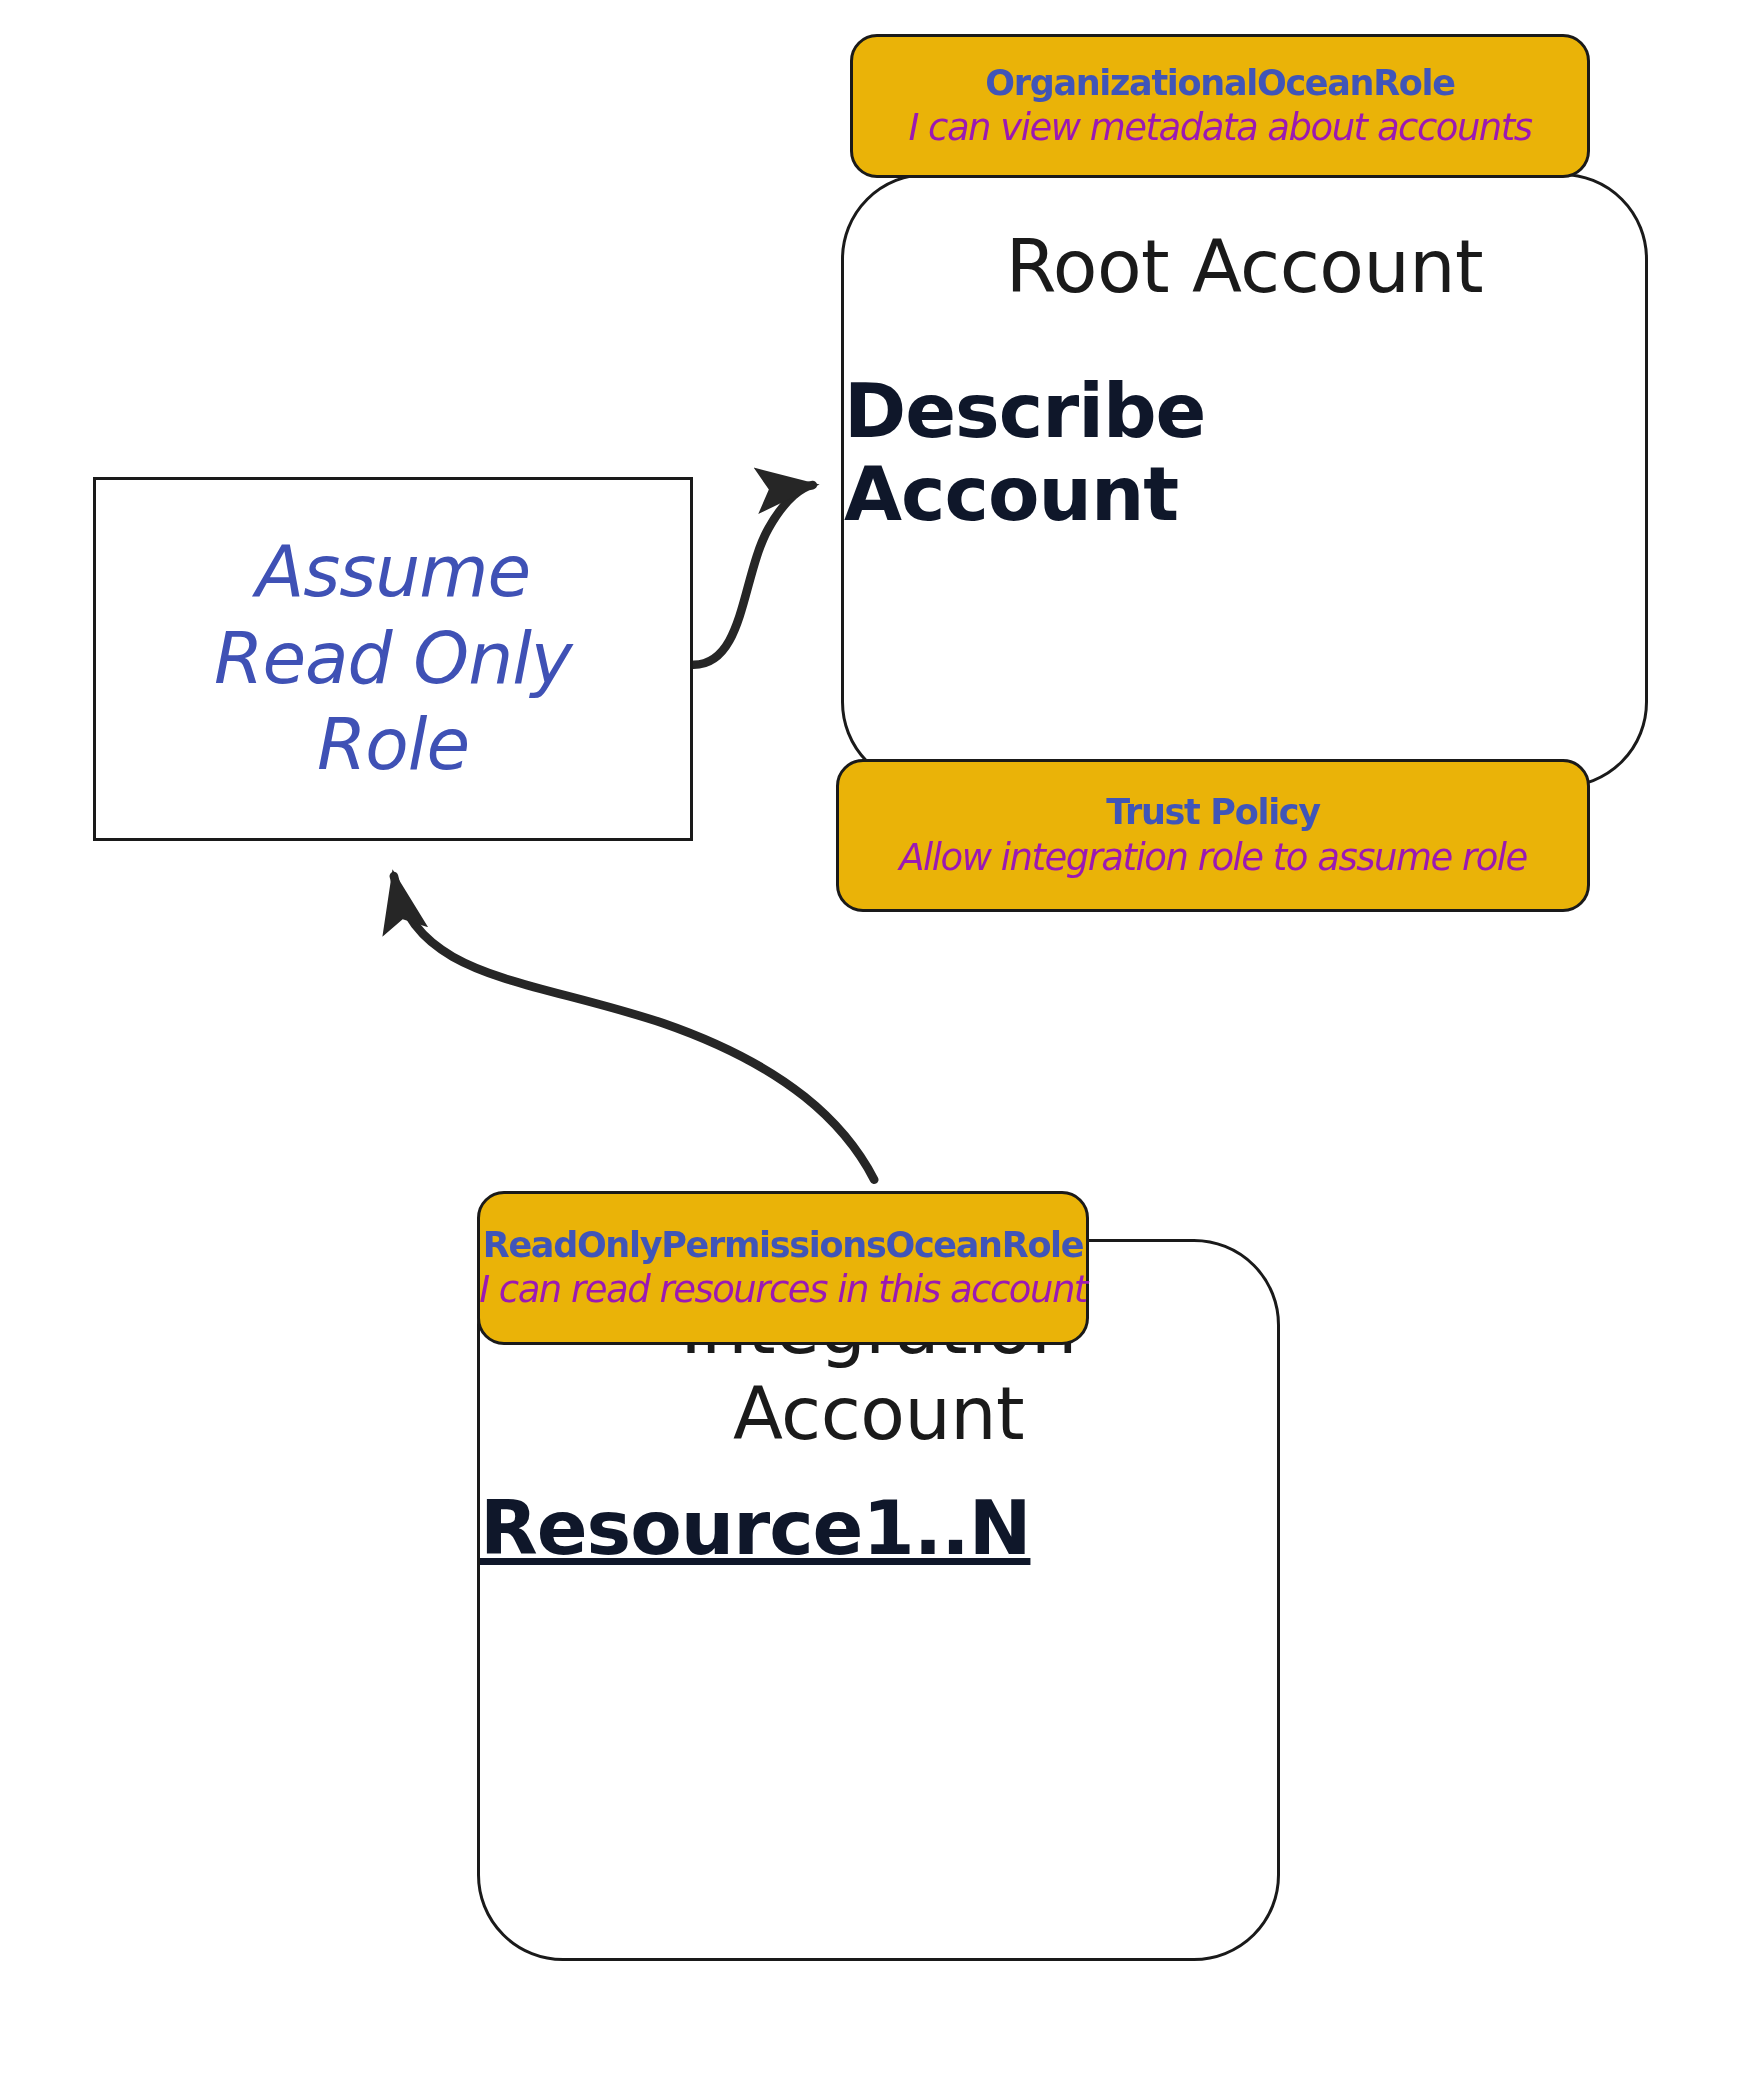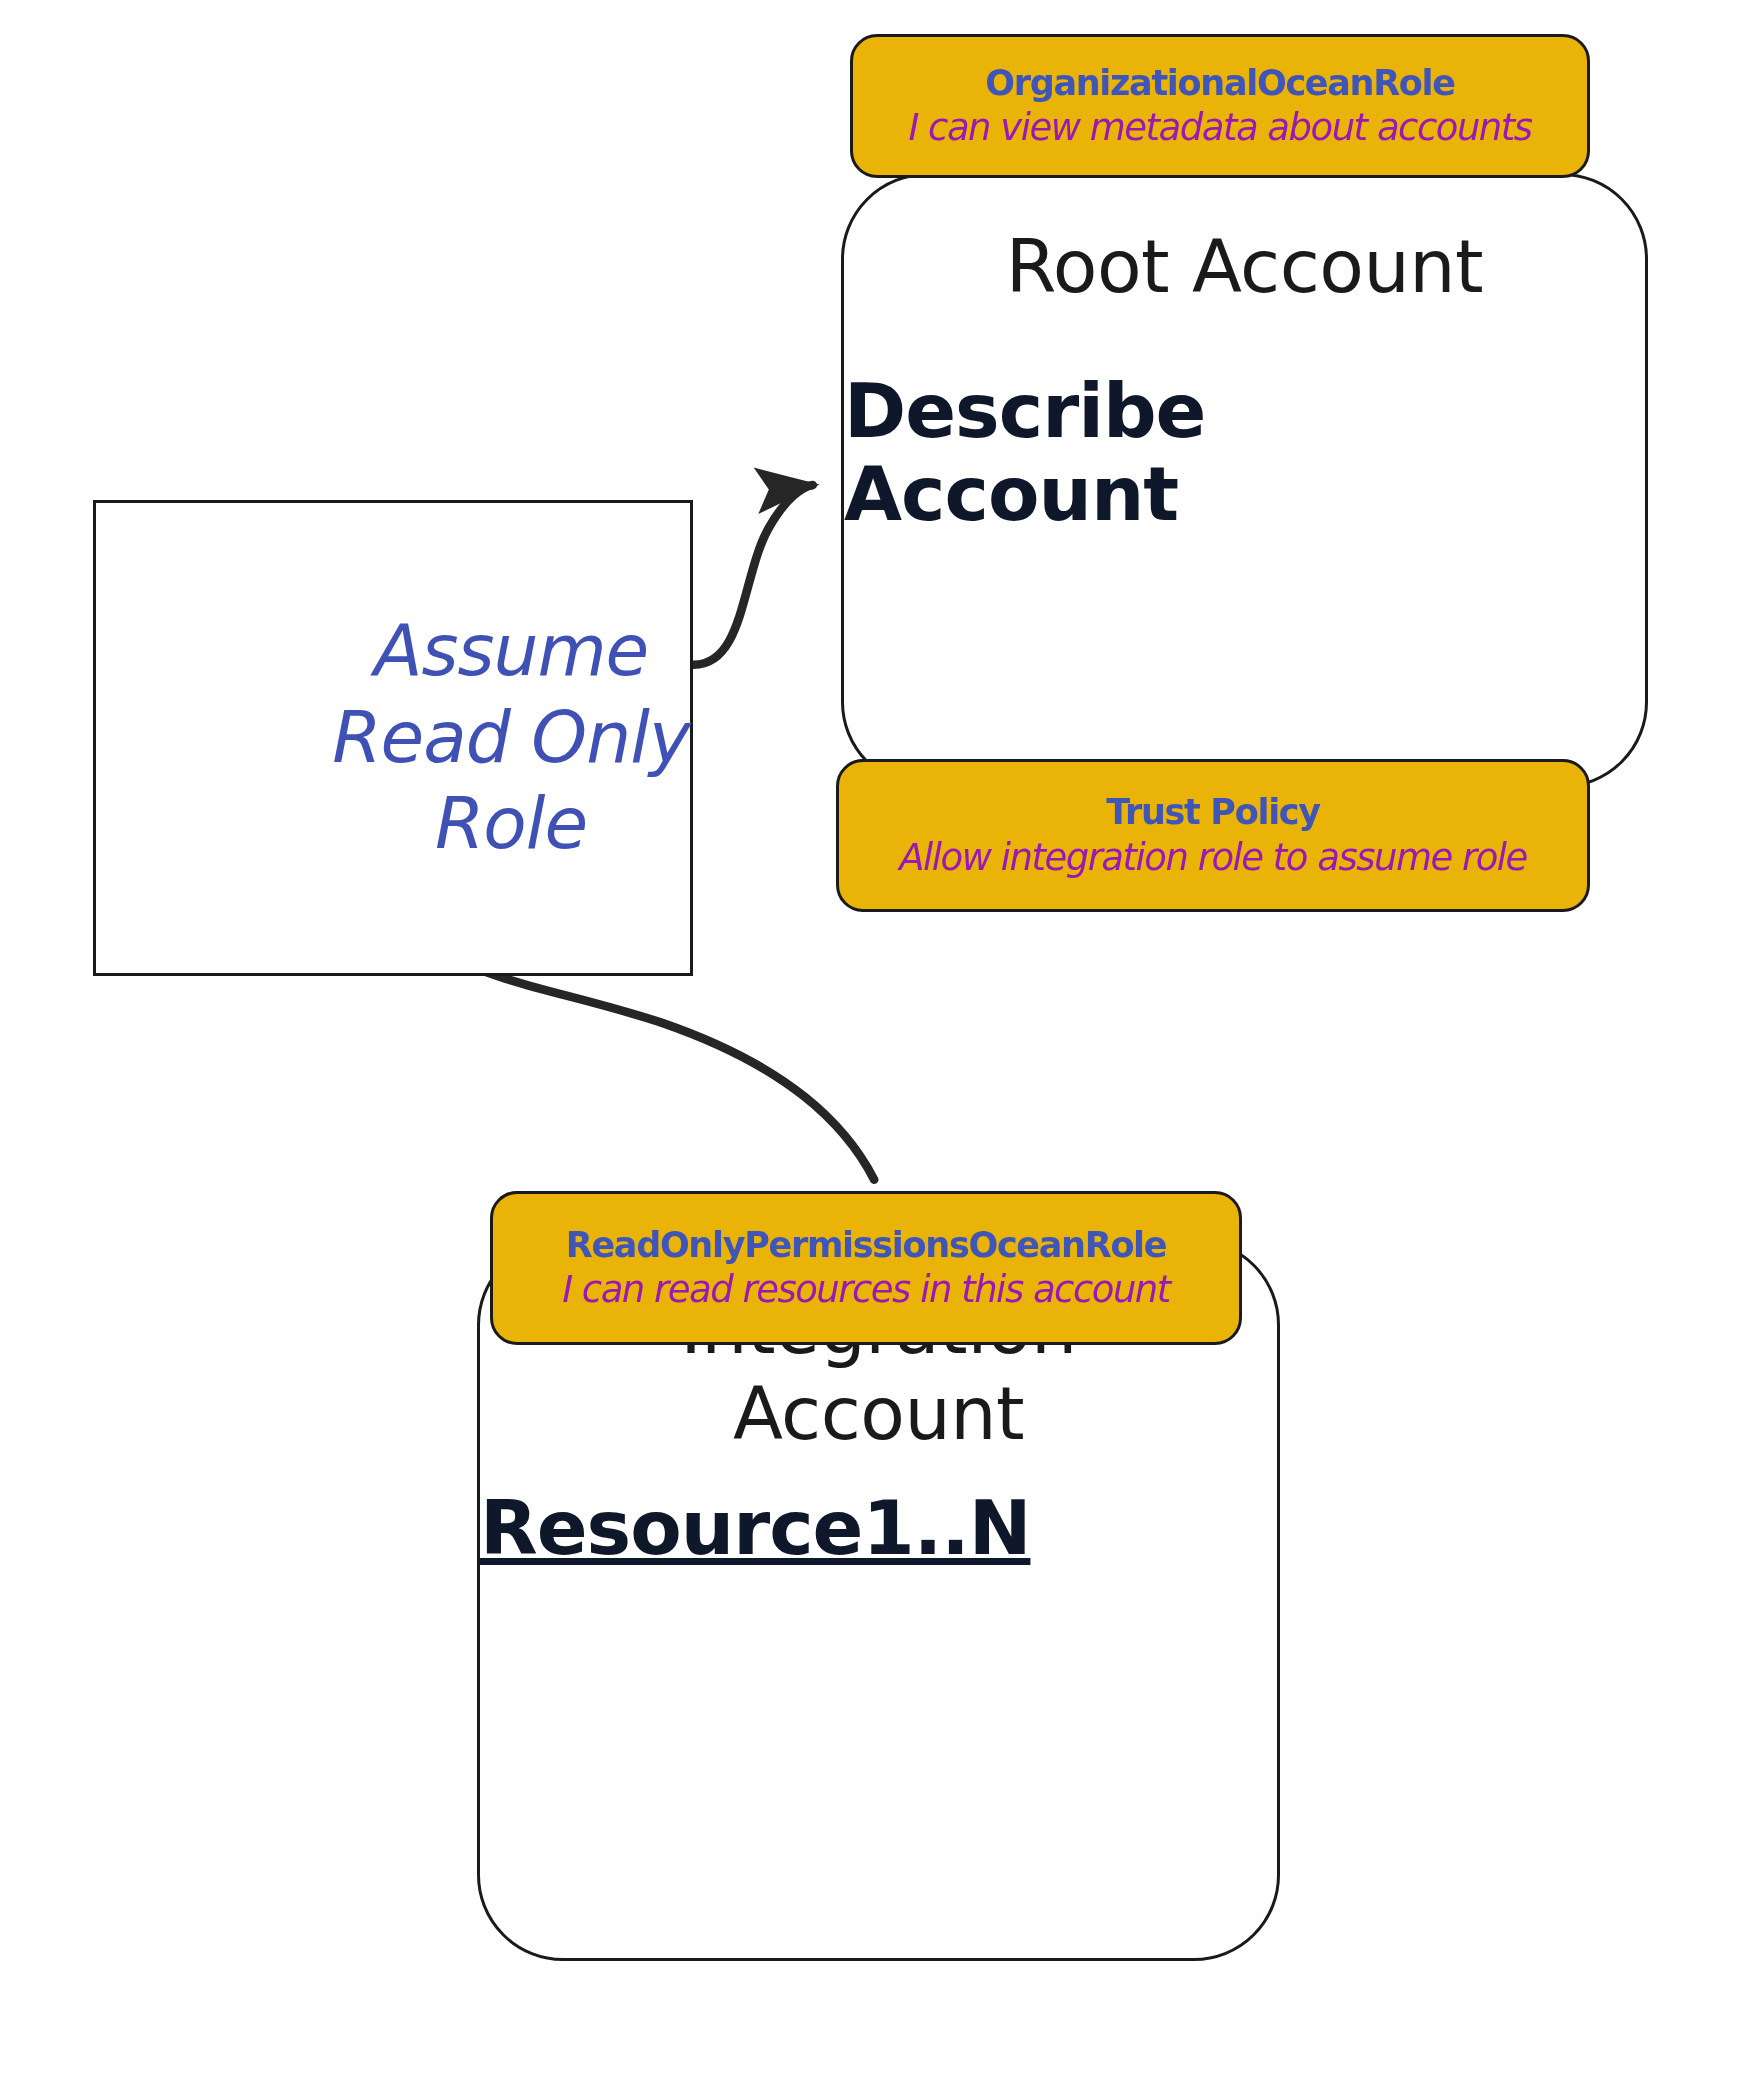--- a/index.html
+++ b/index.html
@@ -136,43 +136,42 @@
     width: 740px;
     height: 144px;
   }
   #trust-policy-callout {
     left: 836px;
     top: 759px;
     width: 754px;
     height: 153px;
   }
   #integration-role-callout {
-    left: 490px;
+    left: 477px;
     top: 1191px;
-    width: 752px;
+    width: 612px;
     height: 154px;
     align-items: center;
   }
 
   
   #assume-box {
     position: absolute;
     box-sizing: border-box;
     left: 93px;
     top: 477px;
     width: 600px;
-    height: 476px;
+    height: 364px;
     background: #ffffff;
     border: 3.8px solid #1a1a1a;
     border-radius: 0;
     z-index: 8;
     display: flex;
     align-items: center;
-    justify-content: flex-end;
-    margin-top: 23px;
+    justify-content: center;
   }
   #assume-box-label {
     font-family: "DejaVu Sans", sans-serif;
     font-style: italic;
     font-weight: 400;
     color: #3f51b5;
     font-size: 71px;
     line-height: 1.22;
     letter-spacing: -1px;
     text-align: center;

